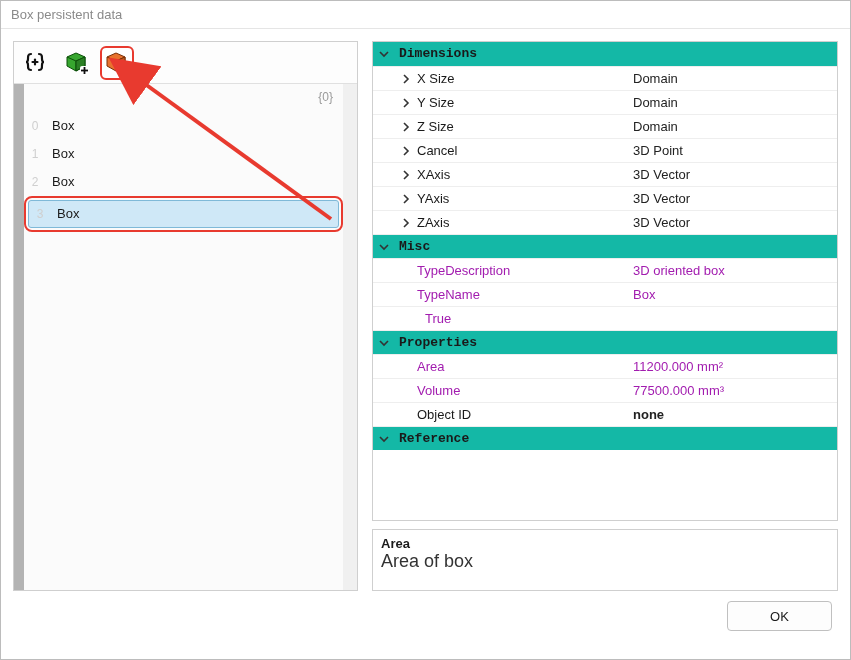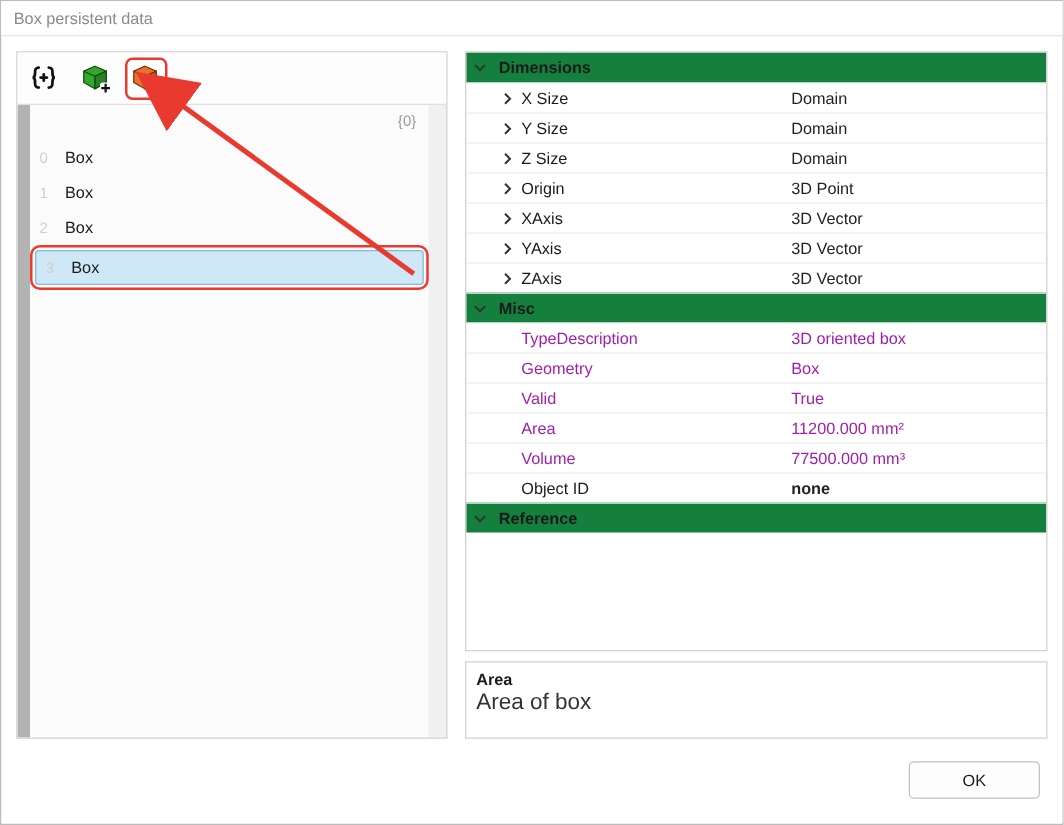--- a/index.html
+++ b/index.html
@@ -20,32 +20,32 @@
   .row { position: relative; display: flex; align-items: center; height: 28px; }
   .row .idx { width: 22px; text-align: center; color: #cfcfcf; font-size: 12px; }
   .row .cell { flex: 1; padding: 0 6px; line-height: 26px; }
   .row.selected-wrap { border: 2.5px solid #e83a2f; border-radius: 8px; padding: 2px; height: auto; }
   .row.selected-wrap .sel-inner { display: flex; align-items: center; flex: 1; height: 28px; background: #cfe8f7; border: 1px solid #7fb9d8; border-radius: 3px; }
   .row.selected-wrap .idx { color: #cfcfcf; }
   .right-pane { flex: 1; display: flex; flex-direction: column; gap: 8px; min-width: 0; }
   .prop-grid { flex: 1; border: 1px solid #cfcfcf; background: #fff; overflow: auto; }
   .pg-row { display: flex; height: 24px; line-height: 24px; font-size: 13px; border-top: 1px solid #eee; }
   .pg-row:first-child { border-top: none; }
-  .pg-row.group { background: #15803d; font-weight: 600; }
+  .pg-row.group { background: #14b8a6; font-weight: 600; font-family: Liberation Mono, monospace; }
   .pg-chevron { width: 22px; display: flex; align-items: center; justify-content: center; color: #555; }
   .pg-label { width: 208px; padding-left: 4px; overflow: hidden; text-overflow: ellipsis; white-space: nowrap; }
   .pg-row.child .pg-label { width: 208px; padding-left: 0; }
   .pg-row.child .pg-indent { width: 22px; }
   .pg-value { flex: 1; padding-left: 8px; color: #222; overflow: hidden; text-overflow: ellipsis; white-space: nowrap; }
   .pg-row.muted .pg-label, .pg-row.muted .pg-value { color: #a21caf; }
   .pg-row.bold .pg-value { font-weight: 600; }
   .desc-box { height: 62px; border: 1px solid #cfcfcf; padding: 6px 8px; background: #fff; }
   .desc-title { font-weight: 600; font-size: 13px; }
   .desc-text { font-size: 18px; color: #333; }
-  .footer { height: 46px; display: flex; justify-content: flex-end; align-items: center; padding-right: 6px; }
+  .footer { height: 46px; display: flex; justify-content: flex-end; align-items: flex-start; padding-right: 6px; }
   .btn { width: 105px; height: 30px; border: 1px solid #c0c0c0; border-radius: 4px; background: #fdfdfd; font-size: 13px; display: flex; align-items: center; justify-content: center; cursor: pointer; }
   .arrow-svg { position: absolute; pointer-events: none; z-index: 50; left: 0; top: 0; }
 </style>
 </head>
 <body>
 
 <div class="window">
   <div class="titlebar">Box persistent data</div>
 
   <div class="body">
@@ -160,21 +160,21 @@
             <span class="pg-value">Domain</span>
           </div>
 
           <div class="pg-row child">
             <span class="pg-indent"></span>
             <span class="pg-chevron">
                 <svg width="10" height="10" viewBox="0 0 10 10">
                   <path d="M3 1 L7 5 L3 9" fill="none" stroke="#333" stroke-width="1.6"></path>
                 </svg>
               </span>
-            <span class="pg-label">Origin</span>
+            <span class="pg-label">Cancel</span>
             <span class="pg-value">3D Point</span>
           </div>
           <div class="pg-row child">
             <span class="pg-indent"></span>
             <span class="pg-chevron">
                 <svg width="10" height="10" viewBox="0 0 10 10">
                   <path d="M3 1 L7 5 L3 9" fill="none" stroke="#333" stroke-width="1.6"></path>
                 </svg>
               </span>
             <span class="pg-label">XAxis</span>
@@ -212,30 +212,38 @@
           </div>
           <div class="pg-row child muted">
             <span class="pg-indent"></span>
               <span class="pg-chevron"></span>
             <span class="pg-label">TypeDescription</span>
             <span class="pg-value">3D oriented box</span>
           </div>
           <div class="pg-row child muted">
             <span class="pg-indent"></span>
               <span class="pg-chevron"></span>
-            <span class="pg-label">Geometry</span>
+            <span class="pg-label">TypeName</span>
             <span class="pg-value">Box</span>
           </div>
           <div class="pg-row child muted">
             <span class="pg-indent"></span>
               <span class="pg-chevron"></span>
-            <span class="pg-label">Valid</span>
             <span class="pg-value">True</span>
           </div>
 
+          <div class="pg-row group">
+            <span class="pg-chevron">
+                <svg width="10" height="10" viewBox="0 0 10 10">
+                  <path d="M1 3 L5 7 L9 3" fill="none" stroke="#333" stroke-width="1.6"></path>
+                </svg>
+              </span>
+            <span class="pg-label">Properties</span>
+            <span class="pg-value"></span>
+          </div>
           <div class="pg-row child muted">
             <span class="pg-indent"></span>
               <span class="pg-chevron"></span>
             <span class="pg-label">Area</span>
             <span class="pg-value">11200.000 mm²</span>
           </div>
           <div class="pg-row child muted">
             <span class="pg-indent"></span>
               <span class="pg-chevron"></span>
             <span class="pg-label">Volume</span>

